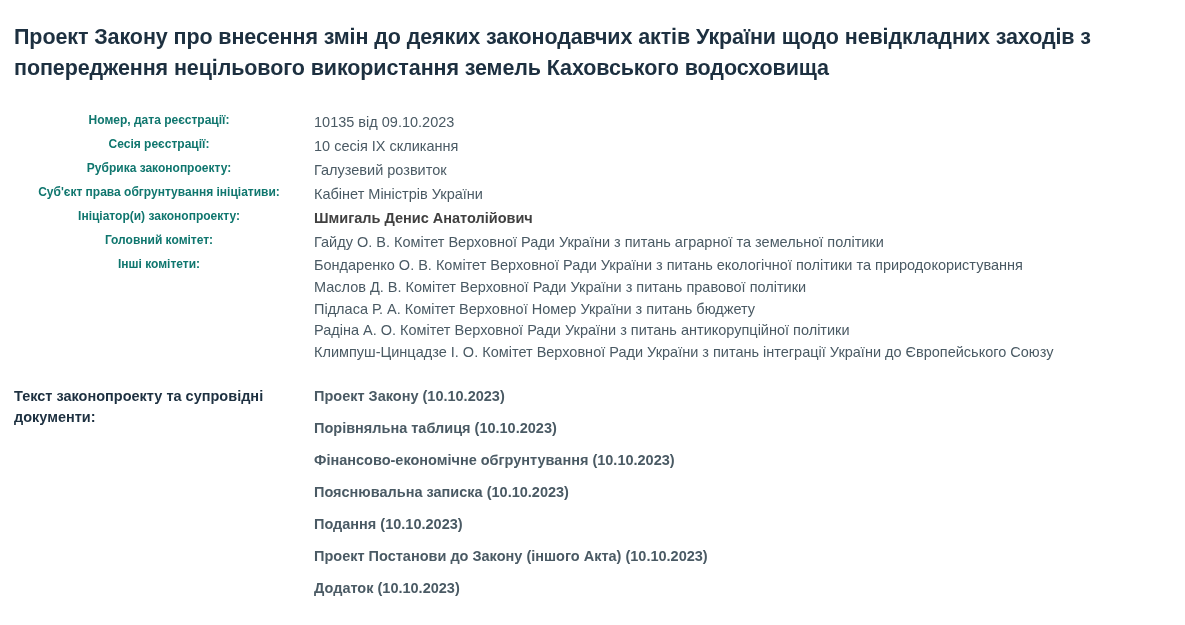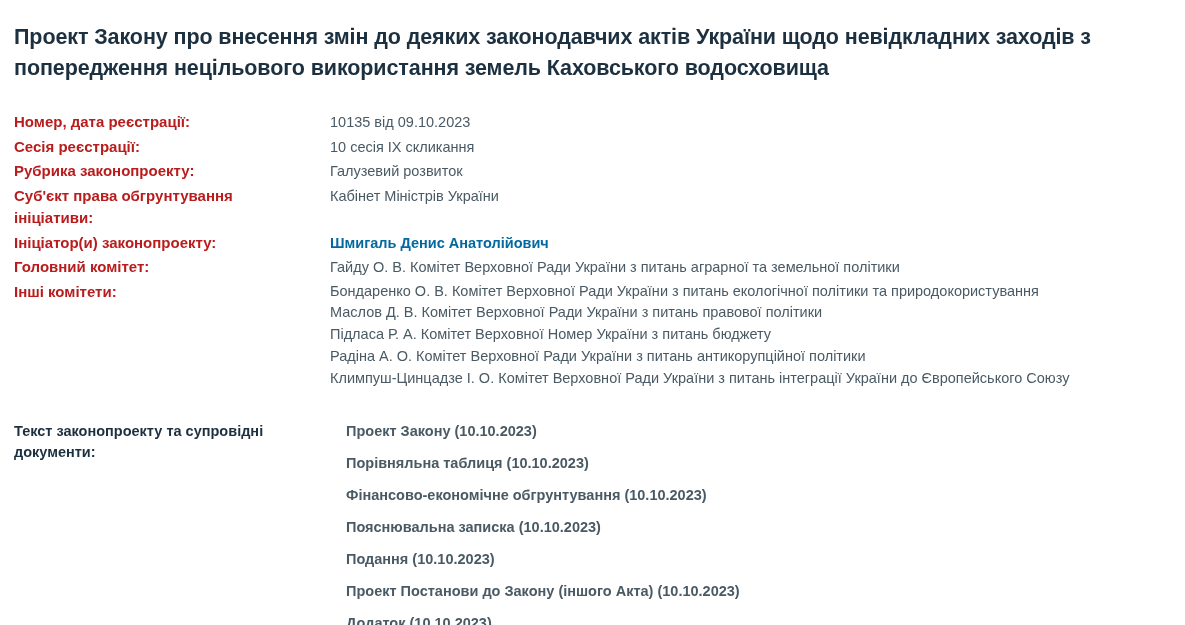--- a/index.html
+++ b/index.html
@@ -32,46 +32,45 @@
     display: block;
   }
   .row {
     display: flex;
     align-items: flex-start;
     margin-bottom: 2px;
   }
   .label {
     flex: 0 0 300px;
     width: 300px;
-    font-size: 15px;
+    font-size: 12px;
     font-weight: bold;
-    color: #b91c1c;
+    color: #0f766e;
     line-height: 1.5;
     padding-right: 10px;
     box-sizing: border-box;
+    text-align: center;
   }
   .value {
     flex: 1 1 auto;
     font-size: 14.5px;
     color: #4a5a64;
     line-height: 1.52;
-    margin-left: 16px;
   }
   .value.strong {
     font-weight: bold;
-    color: #0369a1;
+    color: #404040;
   }
   .multi div {
     line-height: 1.5;
   }
   .docs-row {
     display: flex;
     align-items: flex-start;
-    margin-top: 32px;
-    gap: 32px;
+    margin-top: 22px;
   }
   .docs-label {
     flex: 0 0 300px;
     width: 300px;
     font-size: 14.5px;
     font-weight: bold;
     color: #1d3040;
     line-height: 1.45;
     padding-right: 10px;
     box-sizing: border-box;

